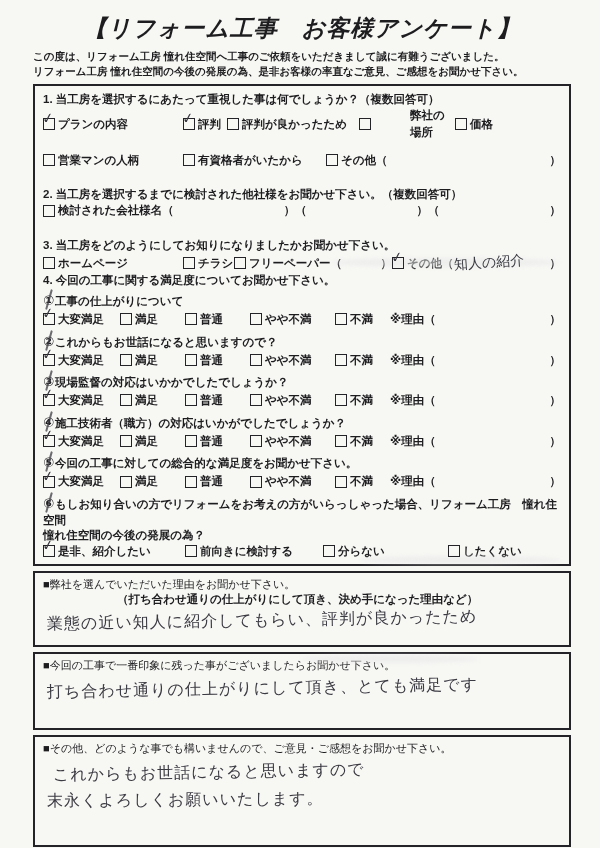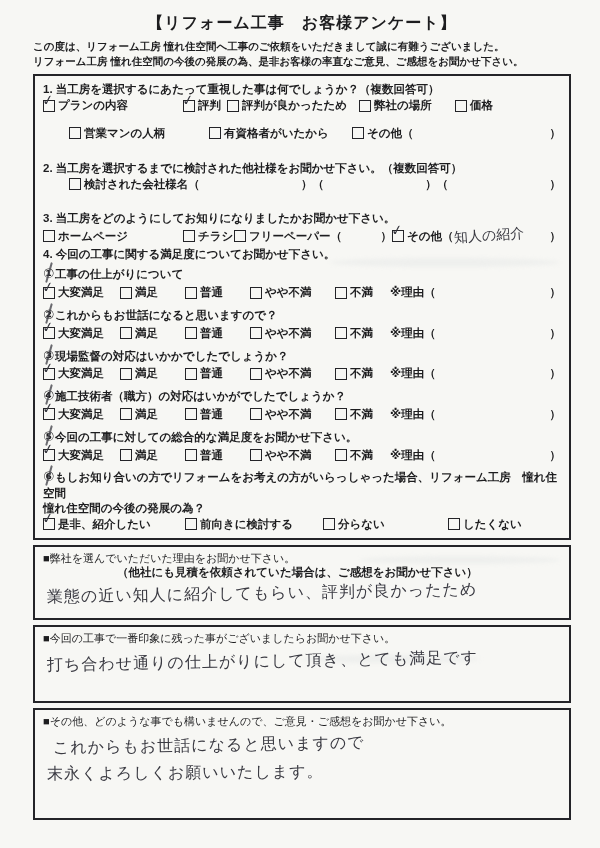--- a/index.html
+++ b/index.html
@@ -4,41 +4,41 @@
 <style>
   html,body{margin:0;padding:0;}
   body{
     width:600px;height:848px;overflow:hidden;
     background:#f7f7f4;
     font-family:"Liberation Sans","DejaVu Sans",sans-serif;
     color:#1d1d1f;
   }
   .paper{position:relative;width:600px;height:848px;box-sizing:border-box;padding:13px 29px 0 33px;}
   .smudge{position:absolute;background:#e7e9e8;border-radius:50%;filter:blur(2px);opacity:.55;pointer-events:none;}
-  .title{text-align:center;font-size:16px;font-weight:bold;letter-spacing:1px;margin:0 0 5px 0;}
+  .title{text-align:center;font-size:23px;font-weight:bold;letter-spacing:1px;margin:0 0 5px 0;font-style:italic;}
   .intro{font-size:10.5px;font-weight:bold;line-height:1.4;}
   .box{border:2px solid #242428;box-sizing:border-box;background:transparent;}
   .boxA{margin-top:6px;padding:6px 8px 5px 8px;}
   .boxB,.boxC,.boxD{margin-top:5px;padding:4px 8px 4px 8px;}
   .qhead{font-size:11.5px;font-weight:bold;line-height:1.3;margin:0;}
   .row{display:flex;align-items:center;font-size:11.5px;font-weight:bold;line-height:1.45;}
   .opt{display:flex;align-items:center;flex:none;}
   .cb{display:inline-block;width:10px;height:10px;border:1.6px solid #242428;margin-right:3px;position:relative;flex:none;}
   .mark{position:absolute;left:-2px;top:-8px;font-size:14px;font-weight:bold;color:#33333b;transform:rotate(-10deg);line-height:1;}
   .fill{flex:1;}
   .qnum{display:inline-block;position:relative;font-size:13px;margin-right:1px;}
   .qnum::after{content:"";position:absolute;left:5px;top:-4px;width:1.8px;height:21px;background:rgba(60,60,68,.75);transform:rotate(16deg);border-radius:2px;}
   .hand{font-family:"DejaVu Sans",sans-serif;font-weight:normal;color:#3a3a42;}
   .hand-big{font-size:16px;letter-spacing:1px;transform:rotate(-1deg);transform-origin:left center;}
   .hand-inline{font-size:14px;width:96px;flex:none;transform:rotate(-4deg) translateY(-2px);white-space:nowrap;overflow:visible;}
-  .w140{width:140px;}.w44{width:44px;}.w132{width:132px;}.w96{width:96px;}
+  .w140{width:140px;}.w44{width:44px;}.w132{width:132px;}.w96{width:96px;gap:36px;}
   .w143{width:143px;}.w51{width:51px;}
   .w77{width:77px;}.w65{width:65px;}.w85{width:85px;}.w55{width:55px;}
   .w142{width:142px;}.w138{width:138px;}.w125{width:125px;}
-  .mb12{margin-bottom:11px;}.mb20{margin-bottom:19px;margin-left:26px;}.mb16{}
+  .mb12{margin-bottom:11px;}.mb20{margin-bottom:19px;}.mb16{}
   .q4item{margin-bottom:6px;}
   .q4item .row{margin-top:1px;}
   .sechead{font-size:11px;font-weight:normal;line-height:1.32;}
   .subnote{font-size:11.5px;font-weight:bold;padding-left:74px;line-height:1.32;}
   .ansB{margin:7px 0 6px 4px;}
   .ansC{margin:9px 0 18px 4px;}
   .ansD1{margin:9px 0 0 10px;}
   .ansD2{margin:5px 0 0 4px;transform:rotate(-0.5deg);}
   .boxD{height:112px;}
   .boxC{height:78px;box-sizing:border-box;}
@@ -329,21 +329,21 @@
               <span>したくない</span>
             </span>
         </div>
       </div>
 
     </div>
   </div>
 
   <div class="box boxB">
     <div class="sechead">■弊社を選んでいただいた理由をお聞かせ下さい。</div>
-    <div class="subnote">（他社にも見積を依頼されていた場合は、ご感想をお聞かせ下さい）</div>
+    <div class="subnote">（打ち合わせ通りの仕上がりにして頂き、決め手になった理由など）</div>
     <div class="hand hand-big ansB">業態の近い知人に紹介してもらい、評判が良かったため</div>
   </div>
 
   <div class="box boxC">
     <div class="sechead">■今回の工事で一番印象に残った事がございましたらお聞かせ下さい。</div>
     <div class="hand hand-big ansC">打ち合わせ通りの仕上がりにして頂き、とても満足です</div>
   </div>
 
   <div class="box boxD">
     <div class="sechead">■その他、どのような事でも構いませんので、ご意見・ご感想をお聞かせ下さい。</div>

